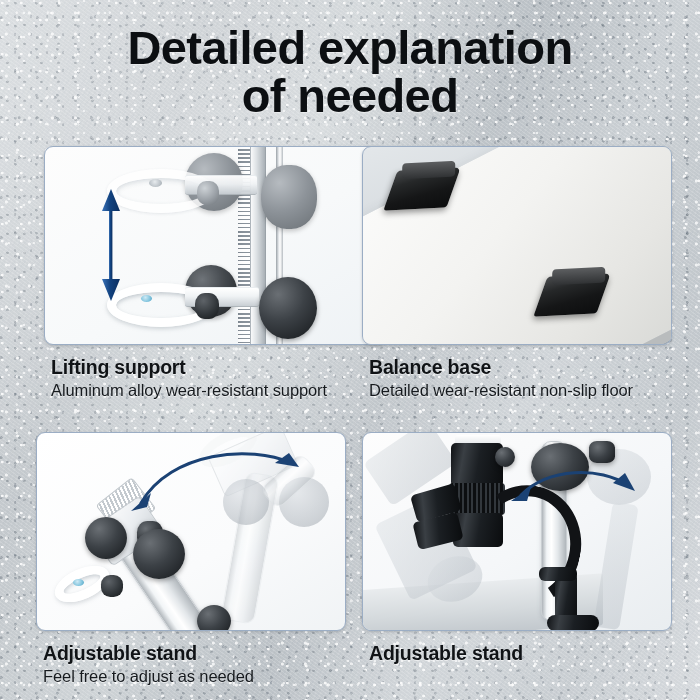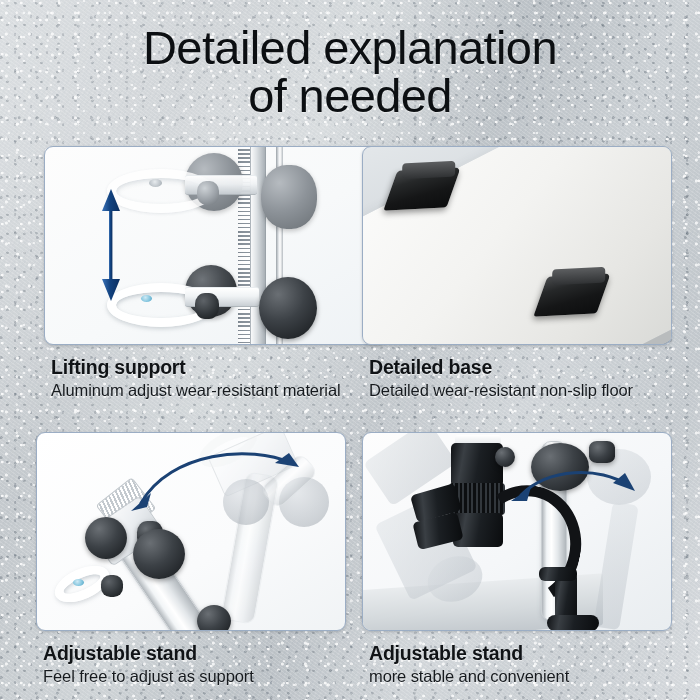--- a/index.html
+++ b/index.html
@@ -52,21 +52,21 @@
   }
 
   
   #title {
     position: absolute;
     top: 24px;
     left: 0;
     width: 700px;
     text-align: center;
     color: #0c0f12;
-    font-weight: 400;
+    font-weight: 700;
     font-size: 47px;
     line-height: 48px;
     letter-spacing: -0.6px;
     text-shadow: 0 1px 1px rgba(255,255,255,.45);
     z-index: 5;
   }
   #title .l2 { display: block; }
 
   
   .cell { position: absolute; }
@@ -351,33 +351,33 @@
         </linearGradient>
       </defs>
       <rect x="9" y="12" width="3.4" height="88" fill="url(#agv)"></rect>
       <polygon points="11,0 20,22 2,22" fill="url(#agv)"></polygon>
       <polygon points="11,112 20,90 2,90" fill="url(#agv)"></polygon>
     </svg>
   </div>
 
   <div class="caption">
     <div class="cap-head">Lifting support</div>
-    <div class="cap-body">Aluminum adjust wear-resistant material</div>
+    <div class="cap-body">Aluminum alloy wear-resistant support</div>
   </div>
 </div>
 
 <div class="cell" id="cell-1">
   <div class="photo p2">
     <div class="plate"></div>
     <div class="foot" style="left:28px; top:22px;"></div>
     <div class="foot" style="left:178px; top:128px;"></div>
   </div>
 
   <div class="caption">
-    <div class="cap-head">Detailed base</div>
+    <div class="cap-head">Balance base</div>
     <div class="cap-body">Detailed wear-resistant non-slip floor</div>
   </div>
 </div>
 
 <div class="cell" id="cell-2">
   <div class="photo p3">
 
     <div class="arm-tube ghost" style="left:196px; top:40px; width:34px; height:150px; transform:rotate(10deg);"></div>
     <div class="joint-box ghost" style="left:176px; top:6px; width:80px; height:44px; transform:rotate(-24deg);"></div>
     <div class="collar-ring ghost" style="left:160px; top:0px; width:62px; height:30px; transform:rotate(-26deg);"></div>
@@ -398,21 +398,21 @@
 
     <svg class="arrow-curve" style="left:86px; top:12px; width:200px; height:70px;" viewBox="0 0 200 70">
       <path d="M 18 58 C 48 6, 128 0, 168 18" stroke="#1b4274" stroke-width="3" fill="none" stroke-linecap="round"></path>
       <polygon points="8,66 28,48 24,62" fill="#1b4274"></polygon>
       <polygon points="176,22 152,18 166,8" fill="#1b4274"></polygon>
     </svg>
   </div>
 
   <div class="caption">
     <div class="cap-head">Adjustable stand</div>
-    <div class="cap-body">Feel free to adjust as support</div>
+    <div class="cap-body">Feel free to adjust as needed</div>
   </div>
 </div>
 
 <div class="cell" id="cell-3">
   <div class="photo p4">
 
     <div class="desk"></div>
 
     <div class="ghost-part" style="left:8px; top:4px; width:78px; height:52px; transform:rotate(-34deg);"></div>
     <div class="ghost-part" style="left:26px; top:72px; width:74px; height:84px; transform:rotate(-26deg);"></div>
@@ -441,15 +441,14 @@
 
     <svg class="arrow-curve" style="left:142px; top:32px; width:136px; height:40px;" viewBox="0 0 136 40">
       <path d="M 16 30 C 44 2, 96 2, 122 20" stroke="#1b4274" stroke-width="3" fill="none" stroke-linecap="round"></path>
       <polygon points="6,36 26,22 22,36" fill="#1b4274"></polygon>
       <polygon points="130,26 108,18 120,8" fill="#1b4274"></polygon>
     </svg>
   </div>
 
   <div class="caption">
     <div class="cap-head">Adjustable stand</div>
-    <div class="cap-body">more stable and convenient</div>
   </div>
 </div>
 
 </body></html>

